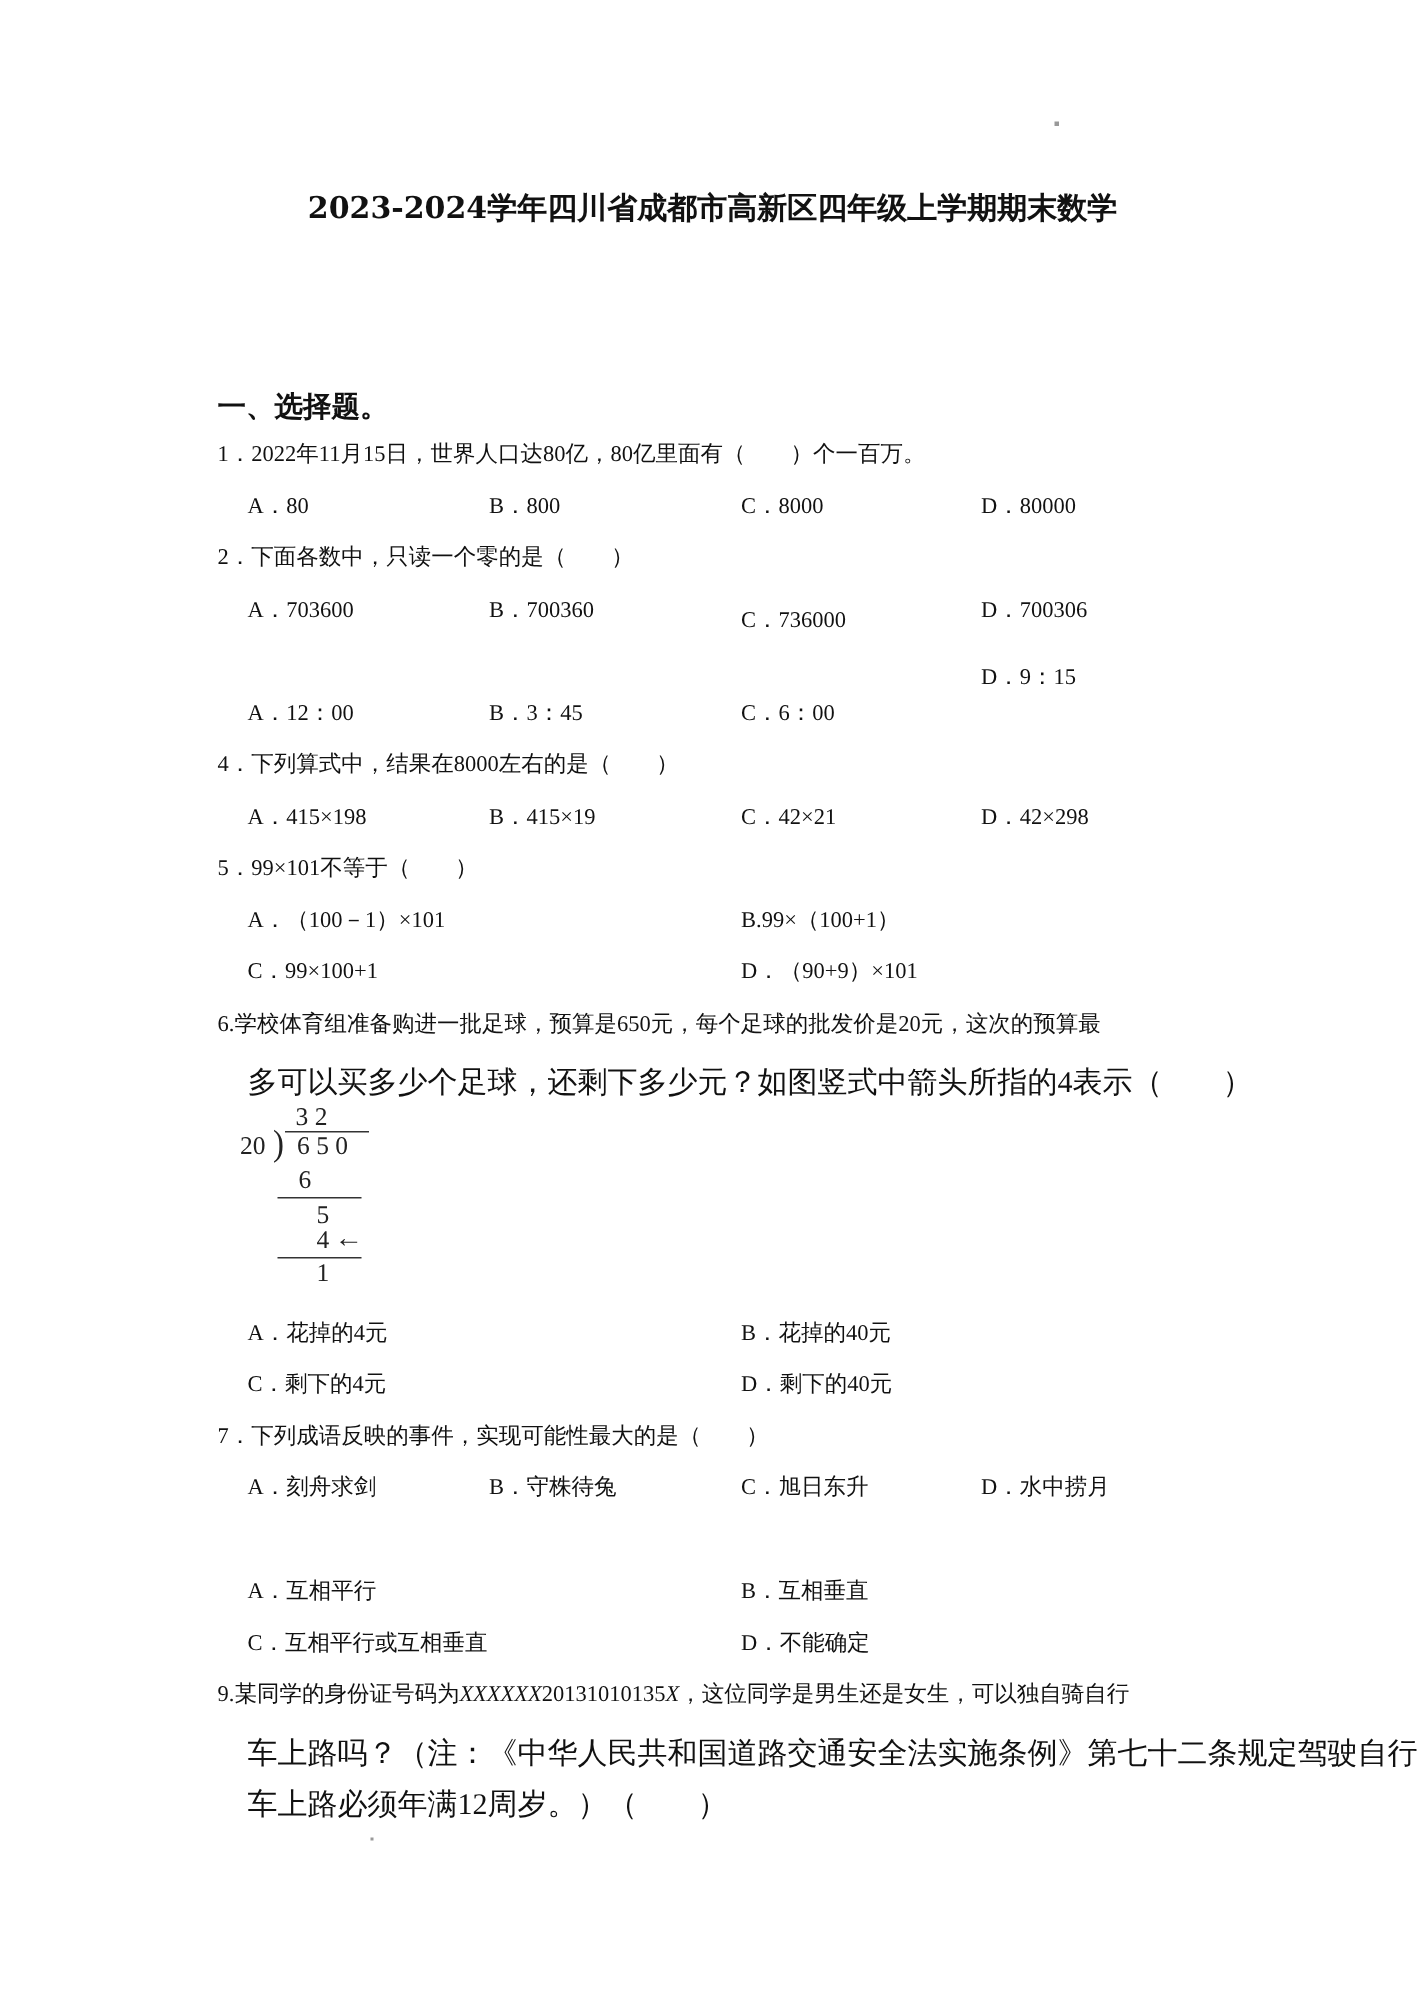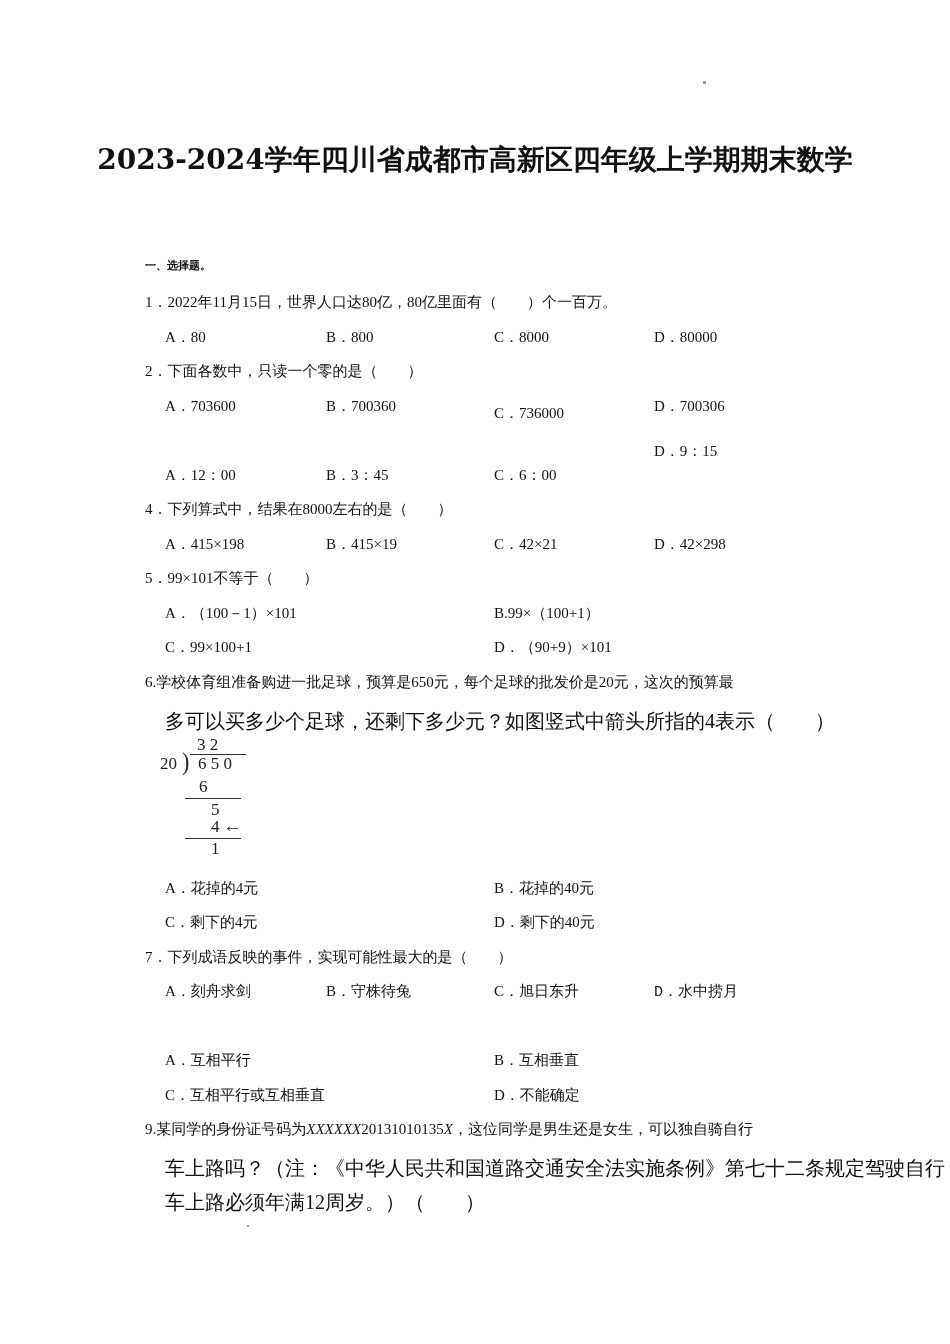--- a/index.html
+++ b/index.html
@@ -1,23 +1,23 @@
 <!DOCTYPE html>
 <html><head>
   <meta charset="utf-8">
   <style>
     html, body { margin: 0; padding: 0; background: #ffffff; }
     body { width: 950px; height: 1344px; position: relative; overflow: hidden;
       font-family: "Liberation Serif", "DejaVu Serif", serif; color: #111; }
     .page { position: absolute; left: 0; top: 0; width: 950px; height: 1344px; }
     .title { position: absolute; left: 0; width: 950px; text-align: center;
-      font-family: "DejaVu Serif", serif; font-weight: bold; font-size: 28px; letter-spacing: 0px; color: #111; margin-top: 16px; }
+      font-family: "DejaVu Serif", serif; font-weight: bold; font-size: 20px; letter-spacing: 0px; color: #111; }
     .title1 { top: 125px; }
     .title2 { top: 200px; }
-    .section { position: absolute; left: 145px; top: 258px; font-size: 11px; font-weight: bold;
+    .section { position: absolute; left: 145px; top: 258px; font-size: 19px; font-weight: bold;
       font-family: "DejaVu Sans", sans-serif; }
     .q { position: absolute; left: 145px; font-size: 15px; white-space: nowrap; }
     .cont { position: absolute; left: 165px; font-size: 20px; white-space: nowrap; font-family: Liberation Serif, serif; }
     .opt { position: absolute; font-size: 15px; white-space: nowrap; }
     .c1 { left: 165px; } .c2 { left: 326px; } .c3 { left: 494px; } .c4 { left: 654px; }
     .h2 { left: 494px; }
     .dot { position: absolute; width: 3px; height: 3px; background: #999; }
     .ldiv { position: absolute; left: 160px; top: 735px; width: 100px; height: 125px;
       font-family: "Liberation Serif", serif; font-size: 17px; color: #222; }
     .ldiv span { position: absolute; }
@@ -96,21 +96,21 @@
   <div class="opt h2" style="top:879px;">B．花掉的40元</div>
   <div class="opt c1" style="top:913px;">C．剩下的4元</div>
   <div class="opt h2" style="top:913px;">D．剩下的40元</div>
 
   <div class="q" style="top:948px;">
     <span>7．</span><span>下列成语反映的事件，实现可能性最大的是（　　）</span>
   </div>
   <div class="opt c1" style="top:982px;">A．刻舟求剑</div>
   <div class="opt c2" style="top:982px;">B．守株待兔</div>
   <div class="opt c3" style="top:982px;">C．旭日东升</div>
-  <div class="opt c4" style="top:982px;font-family:Liberation Mono, monospace;">D．水中捞月</div>
+  <div class="opt c4" style="top:982px;">D．水中捞月</div>
 
   <div class="opt c1" style="top:1051px;">A．互相平行</div>
   <div class="opt h2" style="top:1051px;">B．互相垂直</div>
   <div class="opt c1" style="top:1086px;">C．互相平行或互相垂直</div>
   <div class="opt h2" style="top:1086px;">D．不能确定</div>
 
   <div class="q" style="top:1120px;">
     <span>9.</span><span>某同学的身份证号码为</span><span class="italic">XXXXXX</span><span>20131010135</span><span class="italic">X</span><span>，这位同学是男生还是女生，可以独自骑自行</span>
   </div>
   <div class="cont" style="top:1155px;">车上路吗？（注：《中华人民共和国道路交通安全法实施条例》第七十二条规定驾驶自行</div>

